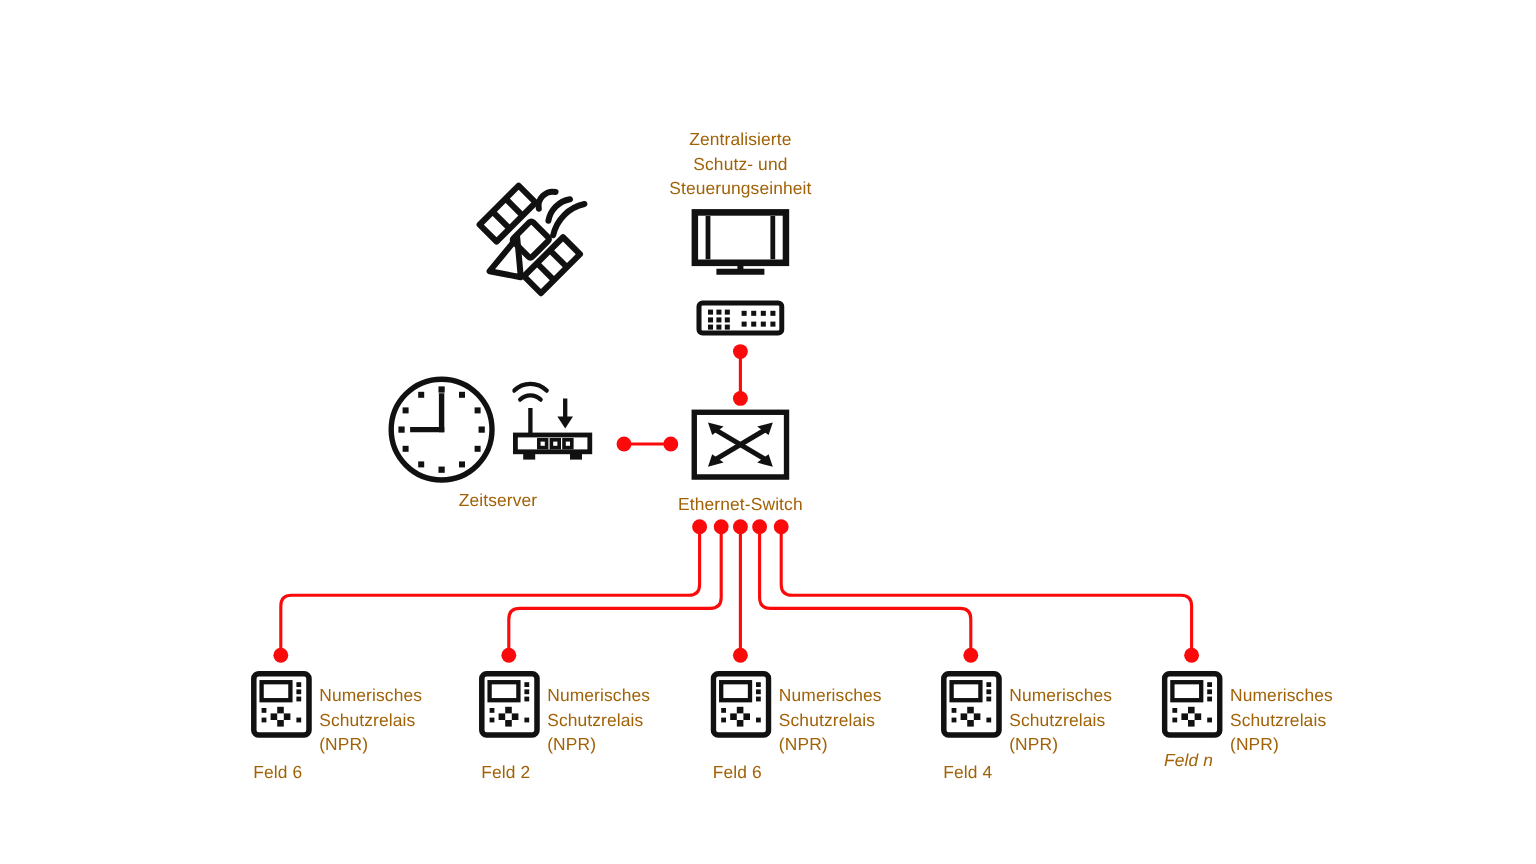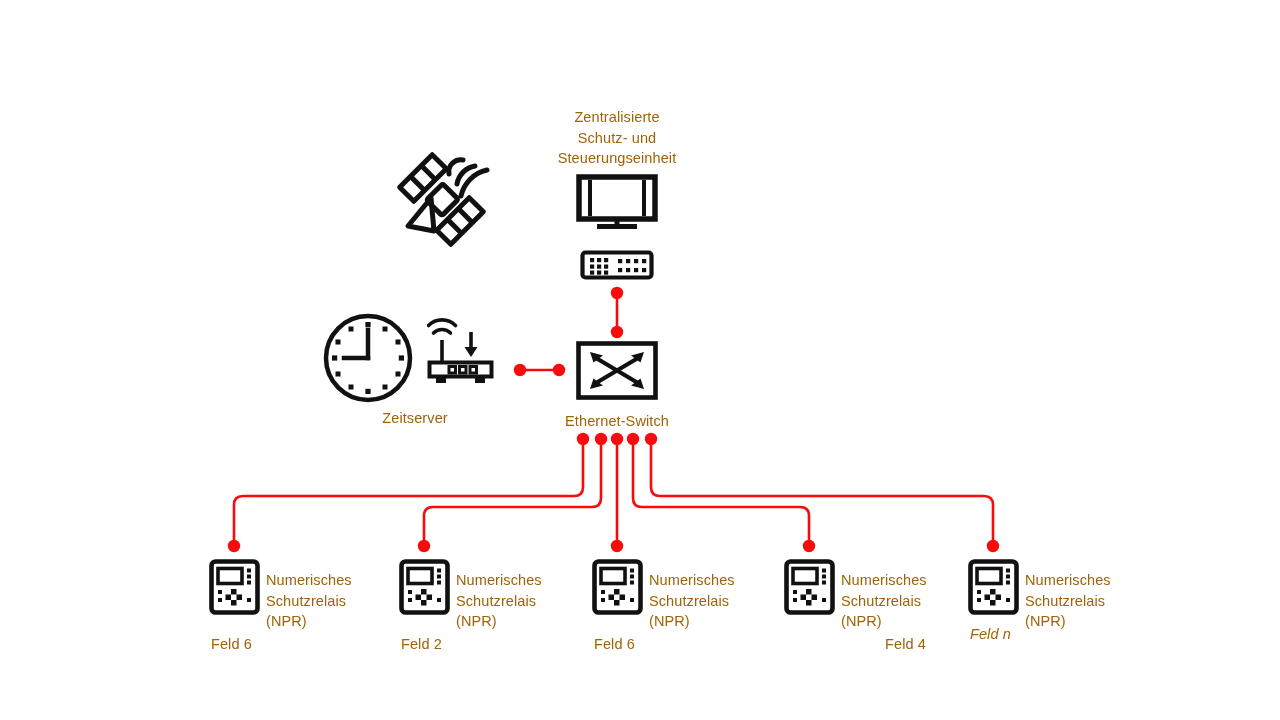--- a/index.html
+++ b/index.html
@@ -308,21 +308,21 @@
         <rect x="22" y="30" width="5.5" height="5.5"></rect>
         <rect x="22" y="41" width="5.5" height="5.5"></rect>
         <rect x="16.5" y="35.5" width="5.5" height="5.5"></rect>
         <rect x="27.5" y="35.5" width="5.5" height="5.5"></rect>
       </g>
     </svg>
   </div>
   <div class="label left" style="left:841px; top:558px; width:110px;">Numerisches
 Schutzrelais
 (NPR)</div>
-  <div class="label left" style="left:826px; top:622px; width:100px;text-align:right;">Feld 4</div>
+  <div class="label left" style="left:786px; top:622px; width:100px;">Feld 4</div>
 
   <div class="node" style="left:968px; top:559px;">
     <svg class="icon-svg" width="51" height="57" viewBox="0 0 51 57">
       <rect x="2.5" y="2.5" width="46" height="51" rx="4" fill="none" stroke="#111" stroke-width="4.6"></rect>
       <rect x="9" y="9.5" width="24" height="15" fill="none" stroke="#111" stroke-width="3.6"></rect>
       <g fill="#111">
         <rect x="38" y="9.5" width="4" height="4"></rect>
         <rect x="38" y="15.5" width="4" height="4"></rect>
         <rect x="38" y="21.5" width="4" height="4"></rect>
         <rect x="9" y="31" width="4" height="4"></rect>

